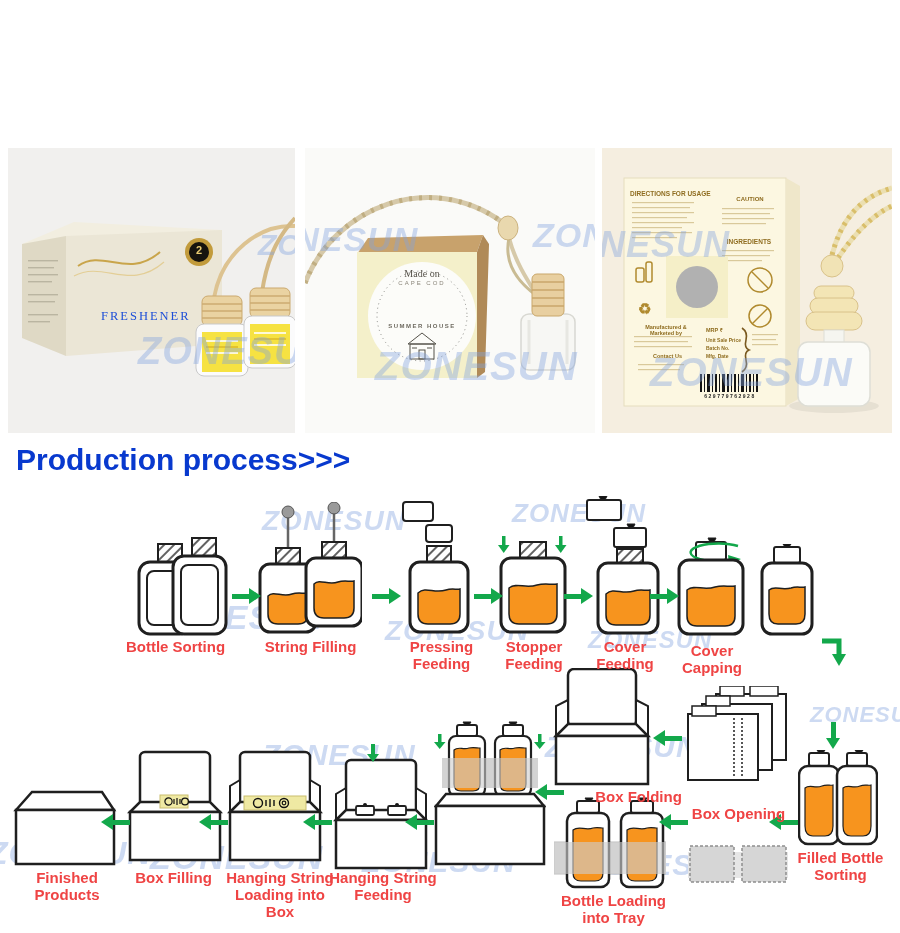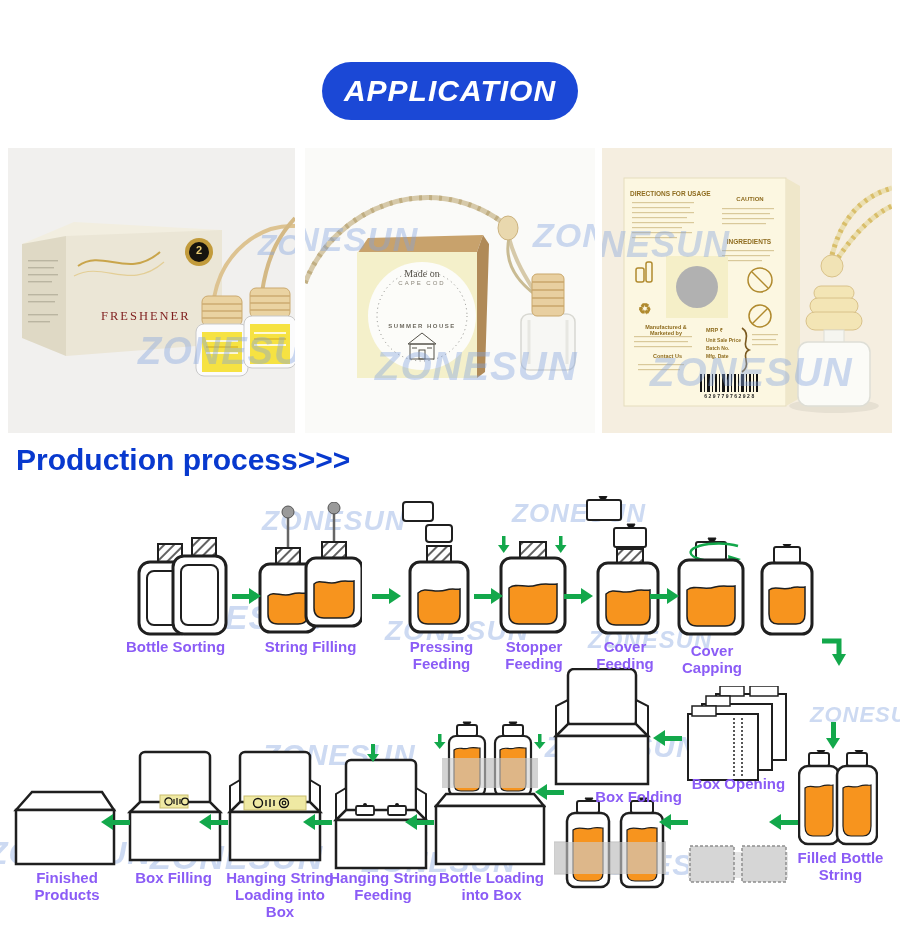--- a/index.html
+++ b/index.html
@@ -19,39 +19,39 @@
     border-radius:30px;display:flex;align-items:center;justify-content:center;
     color:#fff;font-size:30px;font-weight:800;font-style:italic;letter-spacing:1px}
 
   
   .photo{top:148px;height:285px;overflow:hidden}
   .photo svg{position:absolute;left:0;top:0}
   .wm{position:absolute;font-style:italic;font-weight:800;color:rgba(130,163,222,.40);
       letter-spacing:1px;pointer-events:none;white-space:nowrap;z-index:3}
 
   .p1-title{position:absolute;left:93px;top:161px;width:84px;text-align:center;
-    font-family:"Liberation Serif",serif;font-size:12.5px;letter-spacing:2px;color:#7f1d1d;z-index:2}
+    font-family:"Liberation Serif",serif;font-size:12.5px;letter-spacing:2px;color:#1d4ed8;z-index:2}
   .p1-badge{position:absolute;left:183px;top:96px;width:16px;text-align:center;
     font-size:11px;font-weight:700;color:#EBCD72;z-index:2}
 
   .p2-made{position:absolute;left:67px;top:120px;width:100px;text-align:center;
     font-family:"Liberation Serif",serif;font-size:10px;color:#56524a;z-index:2}
   .p2-place{position:absolute;left:67px;top:132px;width:100px;text-align:center;
     font-size:6px;letter-spacing:2px;color:#8a857a;z-index:2}
   .p2-scent{position:absolute;left:67px;top:175px;width:100px;text-align:center;
     font-size:6px;font-weight:700;letter-spacing:1.5px;color:#6e6a60;z-index:2}
 
   .p3t{position:absolute;color:#8F6D20;font-weight:700;z-index:2}
 
   
   .proc-title{left:16px;top:443px;color:var(--blue-head);font-size:30px;font-weight:800}
 
   
   .step-label{position:absolute;text-align:center;font-size:15px;font-weight:700;
-    line-height:1.12;color:#8b5cf6;z-index:2}
+    line-height:1.12;color:#ef4444;z-index:2}
 
   
   .ar-right,.ar-left,.ar-down{position:absolute;background:var(--green);z-index:2}
   .ar-right{width:18px;height:5px}
   .ar-right::after{content:"";position:absolute;left:17px;top:-6px;width:0;height:0;
     border-left:12px solid var(--green);border-top:8.5px solid transparent;border-bottom:8.5px solid transparent}
   .ar-left{width:18px;height:5px}
   .ar-left::before{content:"";position:absolute;right:17px;top:-6px;width:0;height:0;
     border-right:12px solid var(--green);border-top:8.5px solid transparent;border-bottom:8.5px solid transparent}
   .ar-down{width:5px;height:16px}
@@ -70,23 +70,20 @@
   <defs>
     <pattern id="hatch" patternUnits="userSpaceOnUse" width="7" height="7" patternTransform="rotate(45)">
       <rect width="7" height="7" fill="#ffffff"></rect>
       <line x1="1" y1="0" x2="1" y2="7" stroke="#3a3a3a" stroke-width="1.6"></line>
     </pattern>
   </defs>
 </svg>
 
 <div class="page">
 
-  <div class="abs pill">
-    <span>APPLICATION</span>
-  </div>
 
   <div class="abs photo" style="left:8px;width:287px;background:#F1F0EE">
     <svg width="287" height="285">
       <polygon points="14,96 66,74 214,82 158,104" fill="#F2EEE0"></polygon>
       <polygon points="14,96 14,190 58,208 58,88" fill="#DFD9C5"></polygon>
       <polygon points="58,88 214,82 214,196 58,208" fill="#EBE6D6"></polygon>
       <path d="M70,118 C95,100 120,132 152,104" stroke="#C9A54B" stroke-width="2" fill="none"></path>
       <path d="M66,128 C96,112 122,144 156,114" stroke="#E3CE96" stroke-width="1.2" fill="none"></path>
       <g fill="#BAB5A1">
         <rect x="20" y="112" width="30" height="1.4"></rect>
@@ -504,21 +501,21 @@
       </g>
     </svg>
 
     <div class="step-label" style="left:123px;top:149px;width:105px">Bottle Sorting</div>
     <div class="step-label" style="left:258px;top:149px;width:105px">String Filling</div>
     <div class="step-label" style="left:404px;top:149px;width:75px">Pressing Feeding</div>
     <div class="step-label" style="left:494px;top:149px;width:80px">Stopper Feeding</div>
     <div class="step-label" style="left:590px;top:149px;width:70px">Cover Feeding</div>
     <div class="step-label" style="left:672px;top:153px;width:80px">Cover Capping</div>
     <div class="step-label" style="left:586px;top:299px;width:105px">Box Folding</div>
-    <div class="step-label" style="left:686px;top:286px;width:105px">Box Opening</div>
-    <div class="step-label" style="left:793px;top:360px;width:95px">Filled Bottle String</div>
+    <div class="step-label" style="left:686px;top:316px;width:105px">Box Opening</div>
+    <div class="step-label" style="left:793px;top:360px;width:95px">Filled Bottle Sorting</div>
+    <div class="step-label" style="left:556px;top:403px;width:115px">Bottle Loading into Tray</div>
     <div class="step-label" style="left:22px;top:380px;width:90px">Finished Products</div>
     <div class="step-label" style="left:126px;top:380px;width:95px">Box Filling</div>
     <div class="step-label" style="left:220px;top:380px;width:120px">Hanging String Loading into Box</div>
     <div class="step-label" style="left:328px;top:380px;width:110px">Hanging String Feeding</div>
-    <div class="step-label" style="left:434px;top:380px;width:115px">Bottle Loading into Box</div>
   </div>
 </div>
 
 </body></html>

